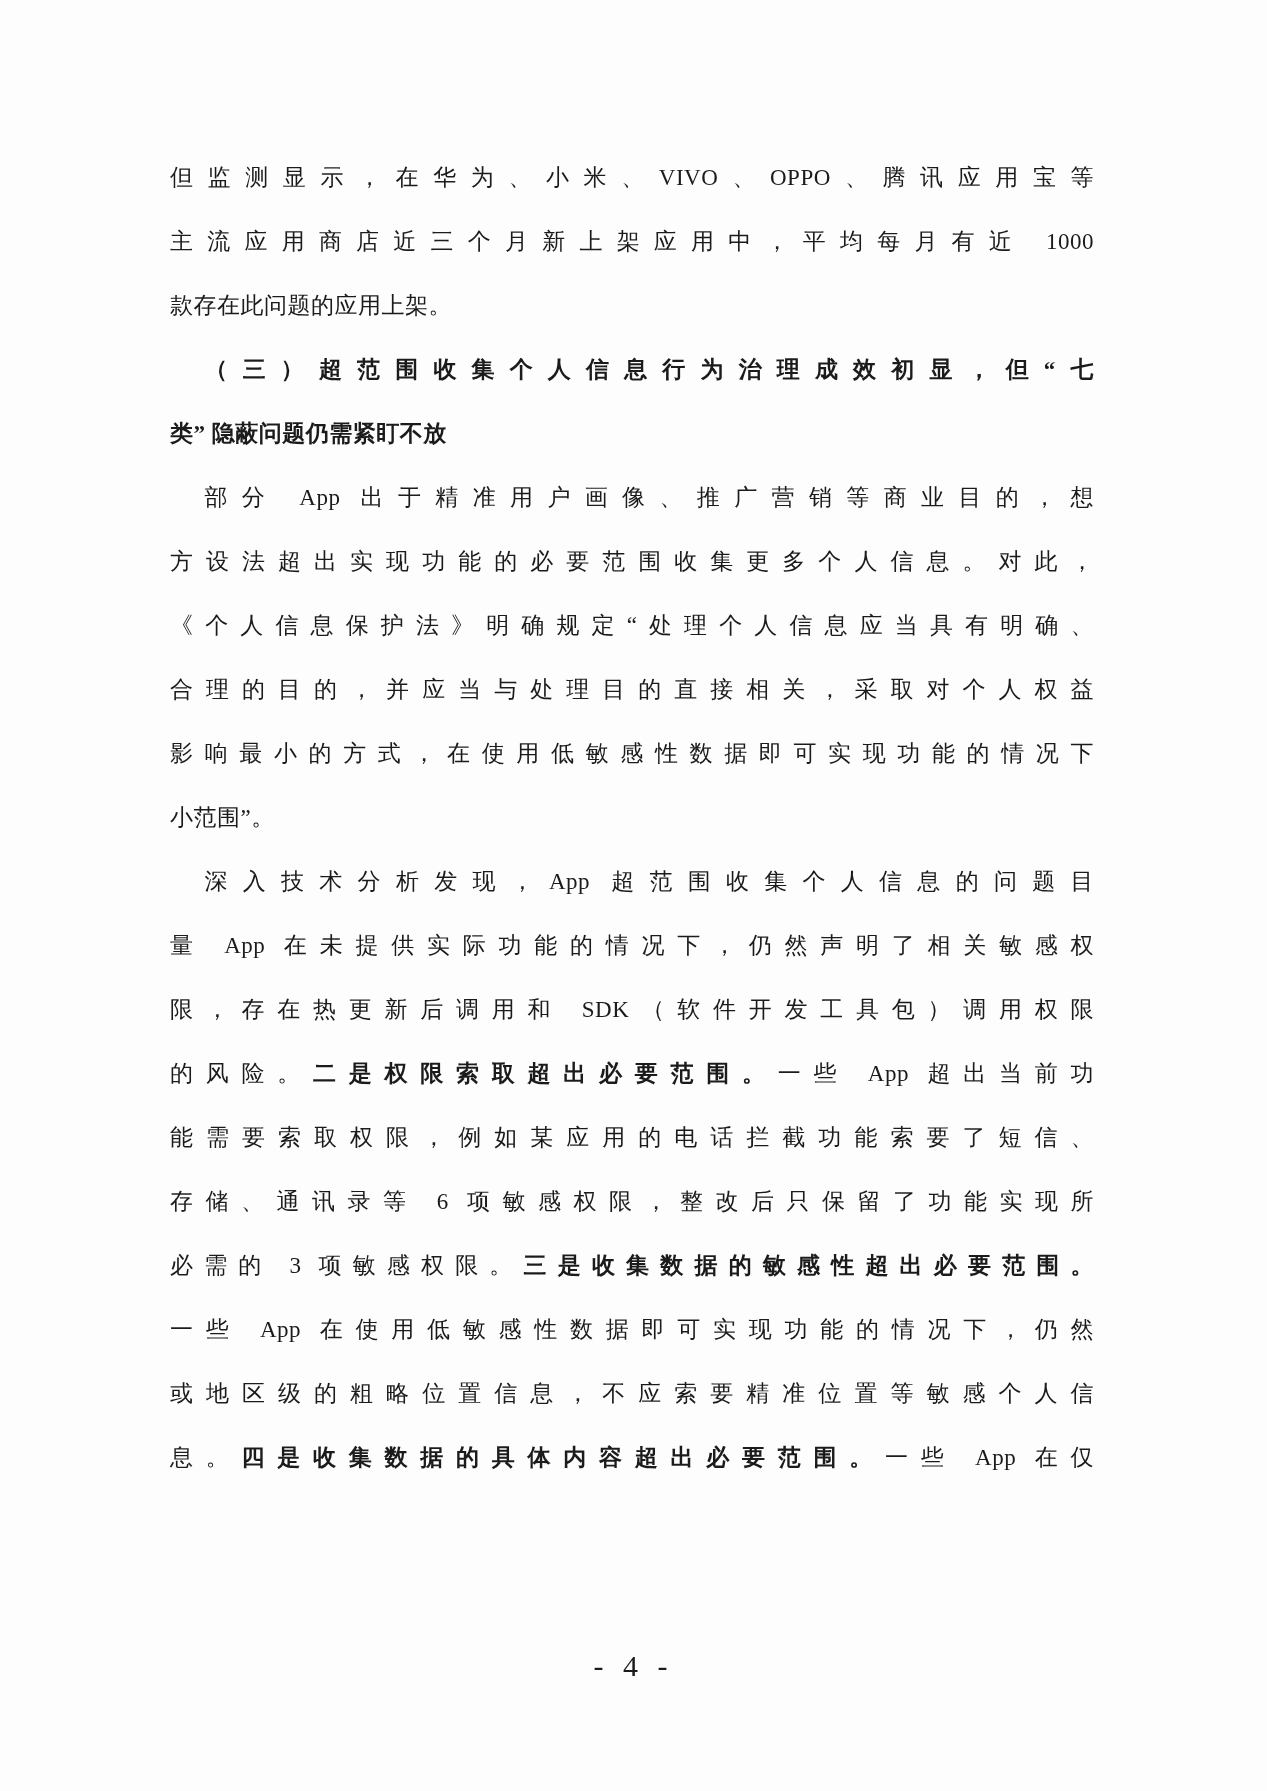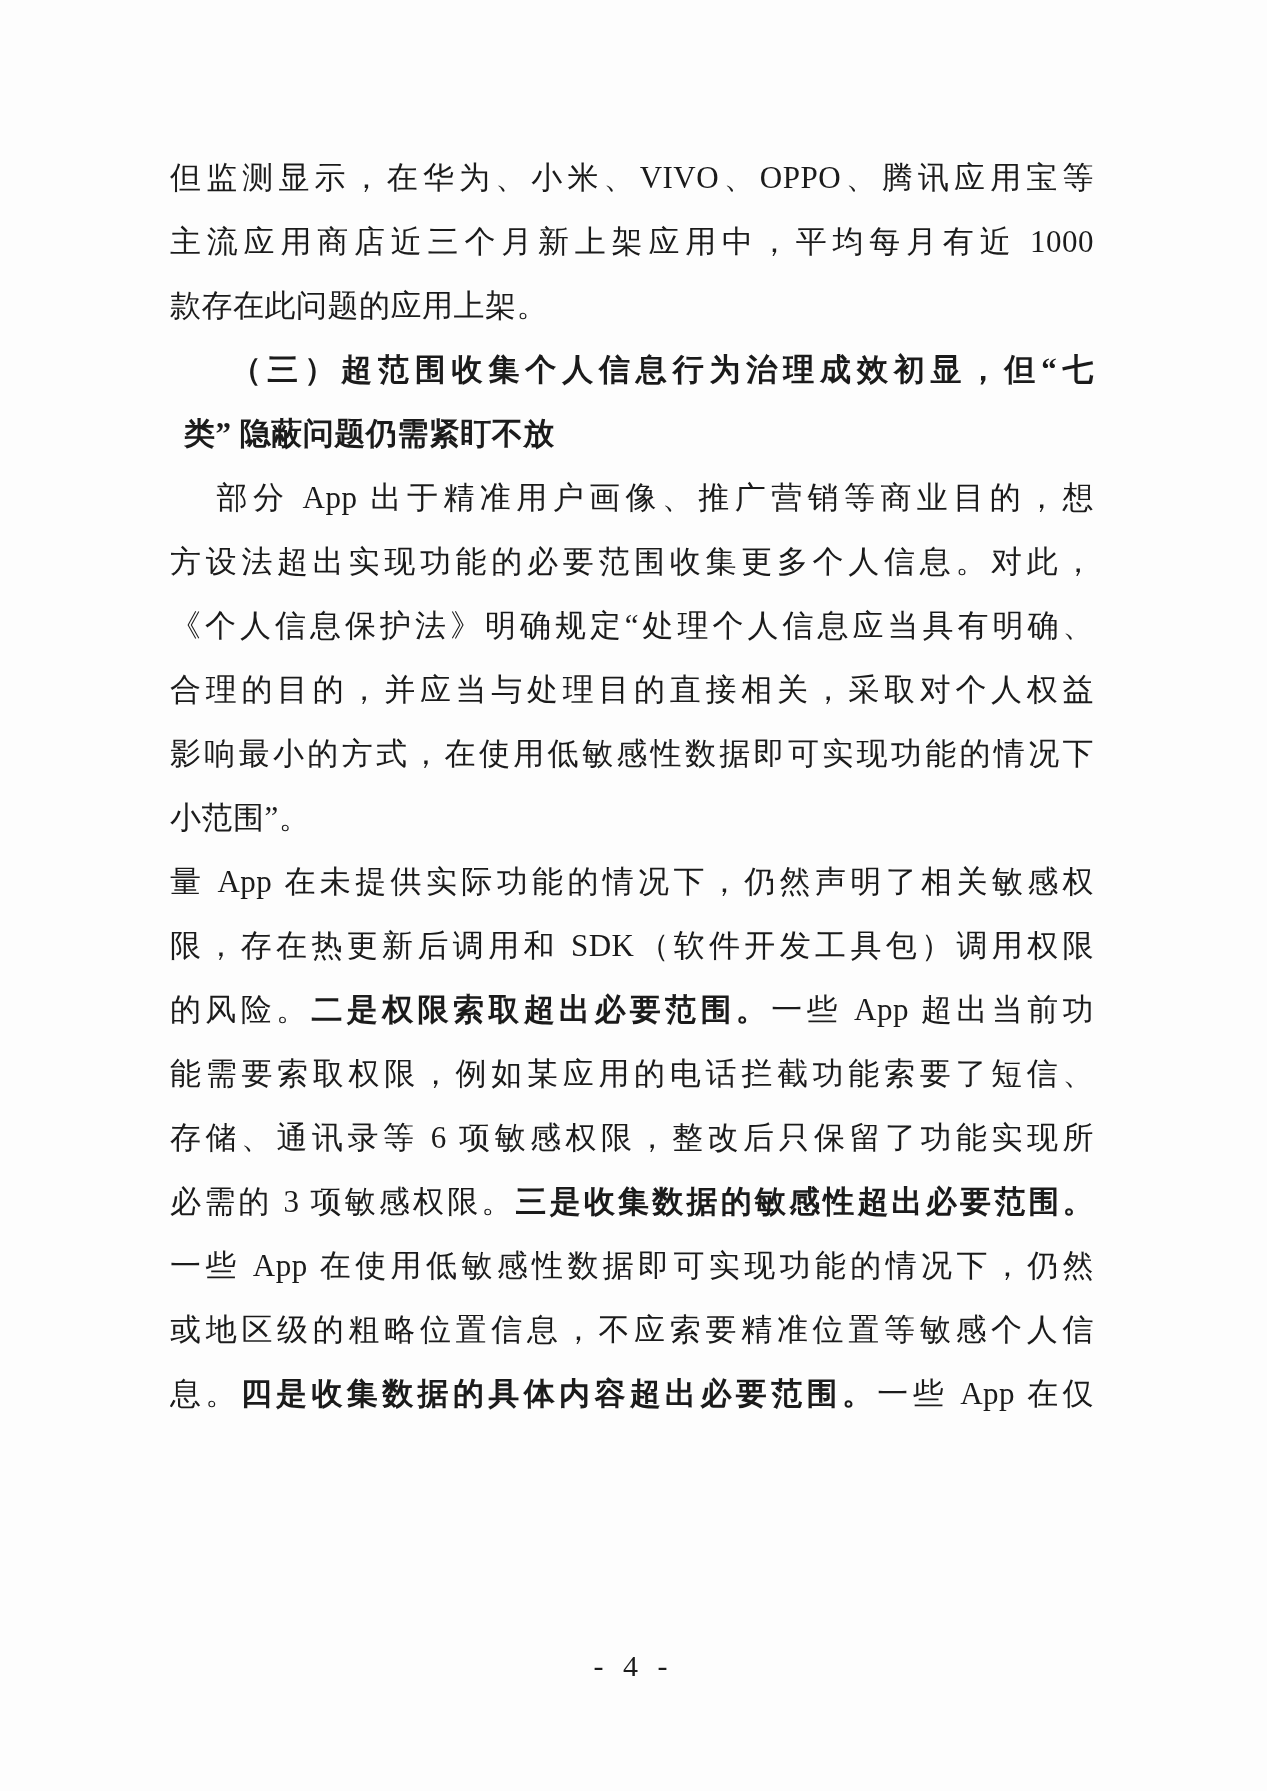--- a/index.html
+++ b/index.html
@@ -16,38 +16,37 @@
     color: #1b1b1b;
     overflow: hidden;
   }
   .content {
     position: absolute;
     left: 170px;
     top: 146px;
     width: 924px;
   }
   .line {
-    font-size: 31px;
+    font-size: 23px;
     line-height: 64px;
     height: 64px;
     overflow: hidden;
     text-align: justify;
     text-align-last: justify;
     letter-spacing: 0.5px;
   }
   .line.end {
     text-align: left;
     text-align-last: left;
   }
   .line.indent {
     text-indent: 1.5em;
   }
   .line.heading {
     font-weight: 700;
-    margin-left: 14px;
   }
   .line .b {
     font-weight: 700;
   }
   .footer {
     position: absolute;
     left: 0;
     width: 100%;
     top: 1638px;
     text-align: center;
@@ -66,20 +65,21 @@
       <div class="line"><span>主流应用商店近三个月新上架应用中，平均每月有近 1000</span></div>
       <div class="line end"><span>款存在此问题的应用上架。</span></div>
       <div class="line indent heading"><span class="b">（三）超范围收集个人信息行为治理成效初显，但“七</span></div>
       <div class="line heading end"><span class="b">类” 隐蔽问题仍需紧盯不放</span></div>
       <div class="line indent"><span>部分 App 出于精准用户画像、推广营销等商业目的，想</span></div>
       <div class="line"><span>方设法超出实现功能的必要范围收集更多个人信息。对此，</span></div>
       <div class="line"><span>《个人信息保护法》明确规定“处理个人信息应当具有明确、</span></div>
       <div class="line"><span>合理的目的，并应当与处理目的直接相关，采取对个人权益</span></div>
       <div class="line"><span>影响最小的方式，在使用低敏感性数据即可实现功能的情况下</span></div>
       <div class="line end"><span>小范围”。</span></div>
+      <div class="line indent"><span>深入技术分析发现，App 超范围收集个人信息的问题目</span></div>
       <div class="line"><span>量 App 在未提供实际功能的情况下，仍然声明了相关敏感权</span></div>
       <div class="line"><span>限，存在热更新后调用和 SDK（软件开发工具包）调用权限</span></div>
       <div class="line"><span>的风险。</span><span class="b">二是权限索取超出必要范围。</span><span>一些 App 超出当前功</span></div>
       <div class="line"><span>能需要索取权限，例如某应用的电话拦截功能索要了短信、</span></div>
       <div class="line"><span>存储、通讯录等 6 项敏感权限，整改后只保留了功能实现所</span></div>
       <div class="line"><span>必需的 3 项敏感权限。</span><span class="b">三是收集数据的敏感性超出必要范围。</span></div>
       <div class="line"><span>一些 App 在使用低敏感性数据即可实现功能的情况下，仍然</span></div>
       <div class="line"><span>或地区级的粗略位置信息，不应索要精准位置等敏感个人信</span></div>
       <div class="line"><span>息。</span><span class="b">四是收集数据的具体内容超出必要范围。</span><span>一些 App 在仅</span></div>
     </div>

